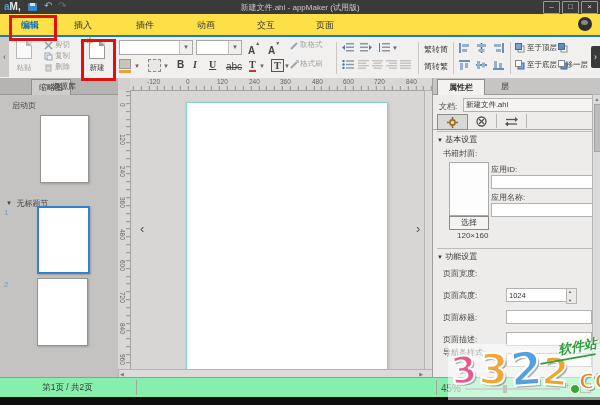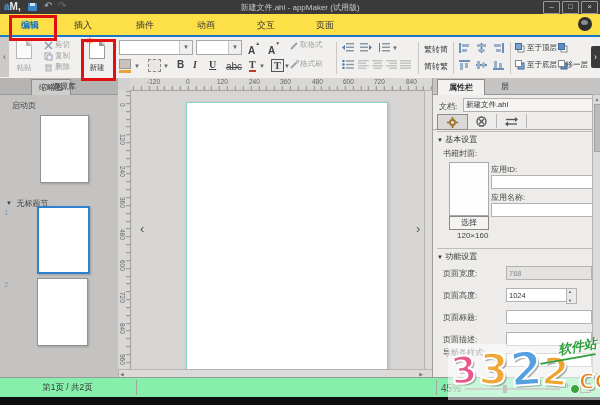--- a/index.html
+++ b/index.html
@@ -430,21 +430,20 @@
     <div class="abs" style="left:16px;top:84px;width:38px;height:52px;background:#fdfdfd;border:1px solid #aaa9a8;"></div>
     <span class="abs t8" style="left:58px;top:86px;">应用ID:</span>
     <input class="field" style="left: 58px; top: 97px; width: 98px;">
     <span class="abs t8" style="left:58px;top:114px;">应用名称:</span>
     <input class="field" style="left: 58px; top: 125px; width: 98px;">
     <div class="abs" style="left:16px;top:138px;width:38px;height:12px;background:#f4f3f2;border:1px solid #8a8988;font-size:8px;color:#333;text-align:center;line-height:12px;">选择</div>
     <span class="abs t8" style="left:24px;top:153px;width:40px;text-align:left;">120×160</span>
 
     <div class="sechead" style="top:170px;"><span style="font-size:6px;">▼</span> <span>功能设置</span></div>
     <span class="abs t8" style="left:10px;top:190px;">页面宽度:</span>
-    <input class="field" style="left: 73px; top: 188px; width: 80px;" disabled="" value="768">
     <span class="abs t8" style="left:10px;top:212px;">页面高度:</span>
     <input class="field" style="left: 73px; top: 210px; width: 58px;" value="1024">
     <div class="abs" style="left:133px;top:210px;width:9px;height:14px;border:1px solid #b3b2b1;background:#eceae8;">
       <span style="position:absolute;left:1px;top:0px;font-size:4px;color:#555;">▲</span>
       <span style="position:absolute;left:1px;bottom:0px;font-size:4px;color:#555;">▼</span>
     </div>
     <span class="abs t8" style="left:10px;top:234px;">页面标题:</span>
     <input class="field" style="left: 73px; top: 232px; width: 80px;" value="">
     <span class="abs t8" style="left:10px;top:256px;">页面描述:</span>
     <input class="field" style="left: 73px; top: 254px; width: 80px;" value="">

